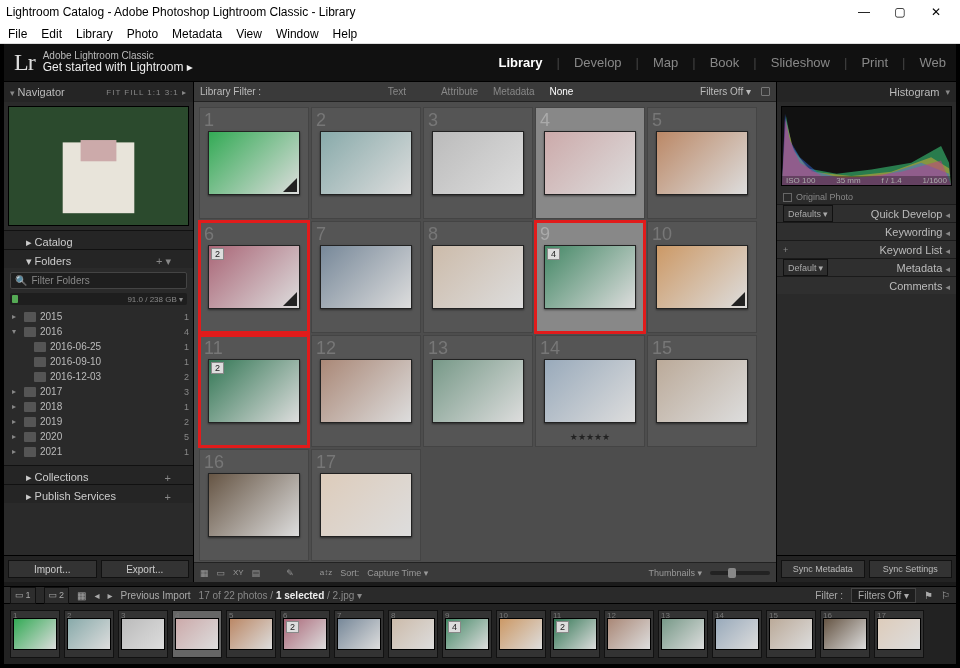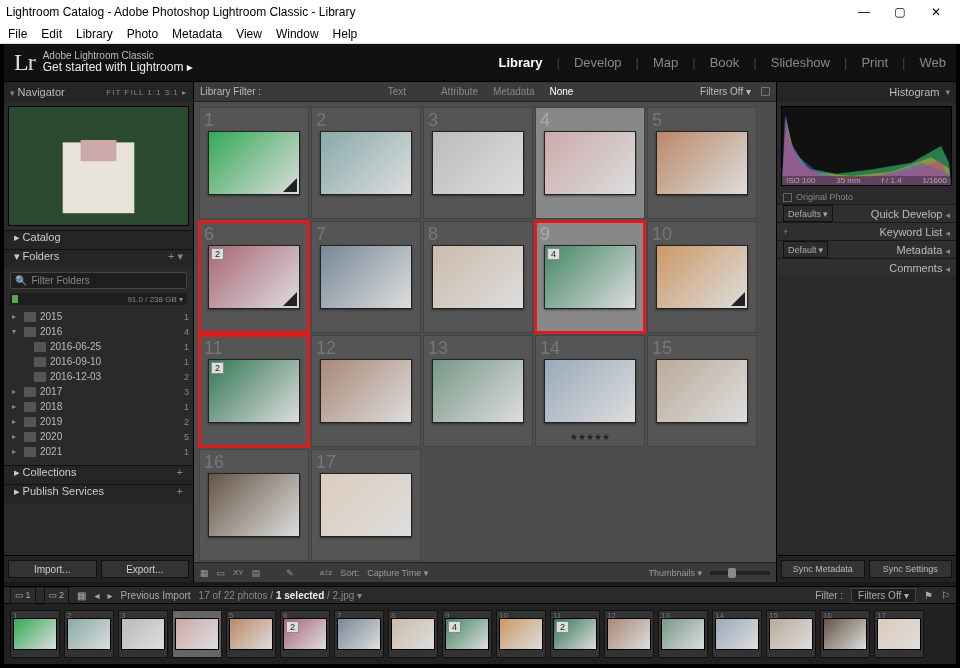--- a/index.html
+++ b/index.html
@@ -21,21 +21,21 @@
   .main{position:absolute;top:38px;left:0;right:0;bottom:82px;display:flex;}
   .leftpanel{width:190px;background:#2a2a2a;border-right:1px solid #000;display:flex;flex-direction:column;}
   .rightpanel{width:180px;background:#2a2a2a;border-left:1px solid #000;display:flex;flex-direction:column;}
   .center{flex:1;background:#4d4d4d;display:flex;flex-direction:column;overflow:hidden;}
   .panel-head{height:20px;background:#252525;display:flex;align-items:center;padding:0 6px;justify-content:space-between;color:#bbb;font-size:11px;}
   .panel-head .tri{font-size:9px;color:#888;}
   .panel-head.right{justify-content:flex-end;gap:6px;}
   .nav-opts{font-size:8px;color:#888;letter-spacing:1px;}
   .navimg{height:120px;margin:4px;background:#333;border:1px solid #000;display:flex;align-items:center;justify-content:center;overflow:hidden;}
   .section{border-top:1px solid #111;}
-  .section-head{height:18px;display:flex;align-items:flex-start;justify-content:space-between;padding:0 10px;color:#ccc;background:#252525;font-size:11px;}
+  .section-head{height:18px;display:flex;align-items:flex-end;justify-content:space-between;padding:0 22px;color:#ccc;background:#252525;font-size:11px;}
   .filterfolders{margin:4px 6px;background:#1e1e1e;border:1px solid #444;border-radius:2px;padding:2px 4px;color:#888;font-size:10px;display:flex;align-items:center;gap:4px;}
   .diskbar{margin:2px 6px;height:12px;background:#1e1e1e;border-radius:2px;position:relative;display:flex;align-items:center;font-size:8px;color:#888;padding:0 4px;justify-content:flex-end;}
   .diskbar .green{position:absolute;left:2px;top:2px;bottom:2px;width:6px;background:#5a5;border-radius:1px;}
   .tree{padding:2px 4px 6px 4px;font-size:10px;color:#bbb;}
   .tree .row{display:flex;align-items:center;height:15px;gap:4px;padding-left:4px;}
   .tree .row.l1{padding-left:14px;}
   .tree .tri2{width:8px;font-size:8px;color:#888;}
   .tree .fico{width:12px;height:10px;background:#555;border-radius:1px;}
   .tree .cnt{margin-left:auto;color:#888;font-size:9px;}
   .botbtns{margin-top:auto;display:flex;gap:4px;padding:4px;border-top:1px solid #000;background:#232323;}
@@ -388,20 +388,24 @@
       <div class="rp-row">
         <span class="rp-small">
             <span class="tagbtn">
               <span>Defaults</span> 
               <span>▾</span>
             </span>
           </span>
         <span><span>Quick Develop</span> <span class="tri">◂</span></span>
       </div>
       <div class="rp-row">
+          <span></span>
+          <span><span>Keywording</span> <span class="tri">◂</span></span>
+        </div>
+      <div class="rp-row">
           <span class="rp-small">+</span>
           <span><span>Keyword List</span> <span class="tri">◂</span></span>
         </div>
       <div class="rp-row">
         <span class="rp-small">
             <span class="tagbtn">
               <span>Default</span> 
               <span>▾</span>
             </span>
           </span>

